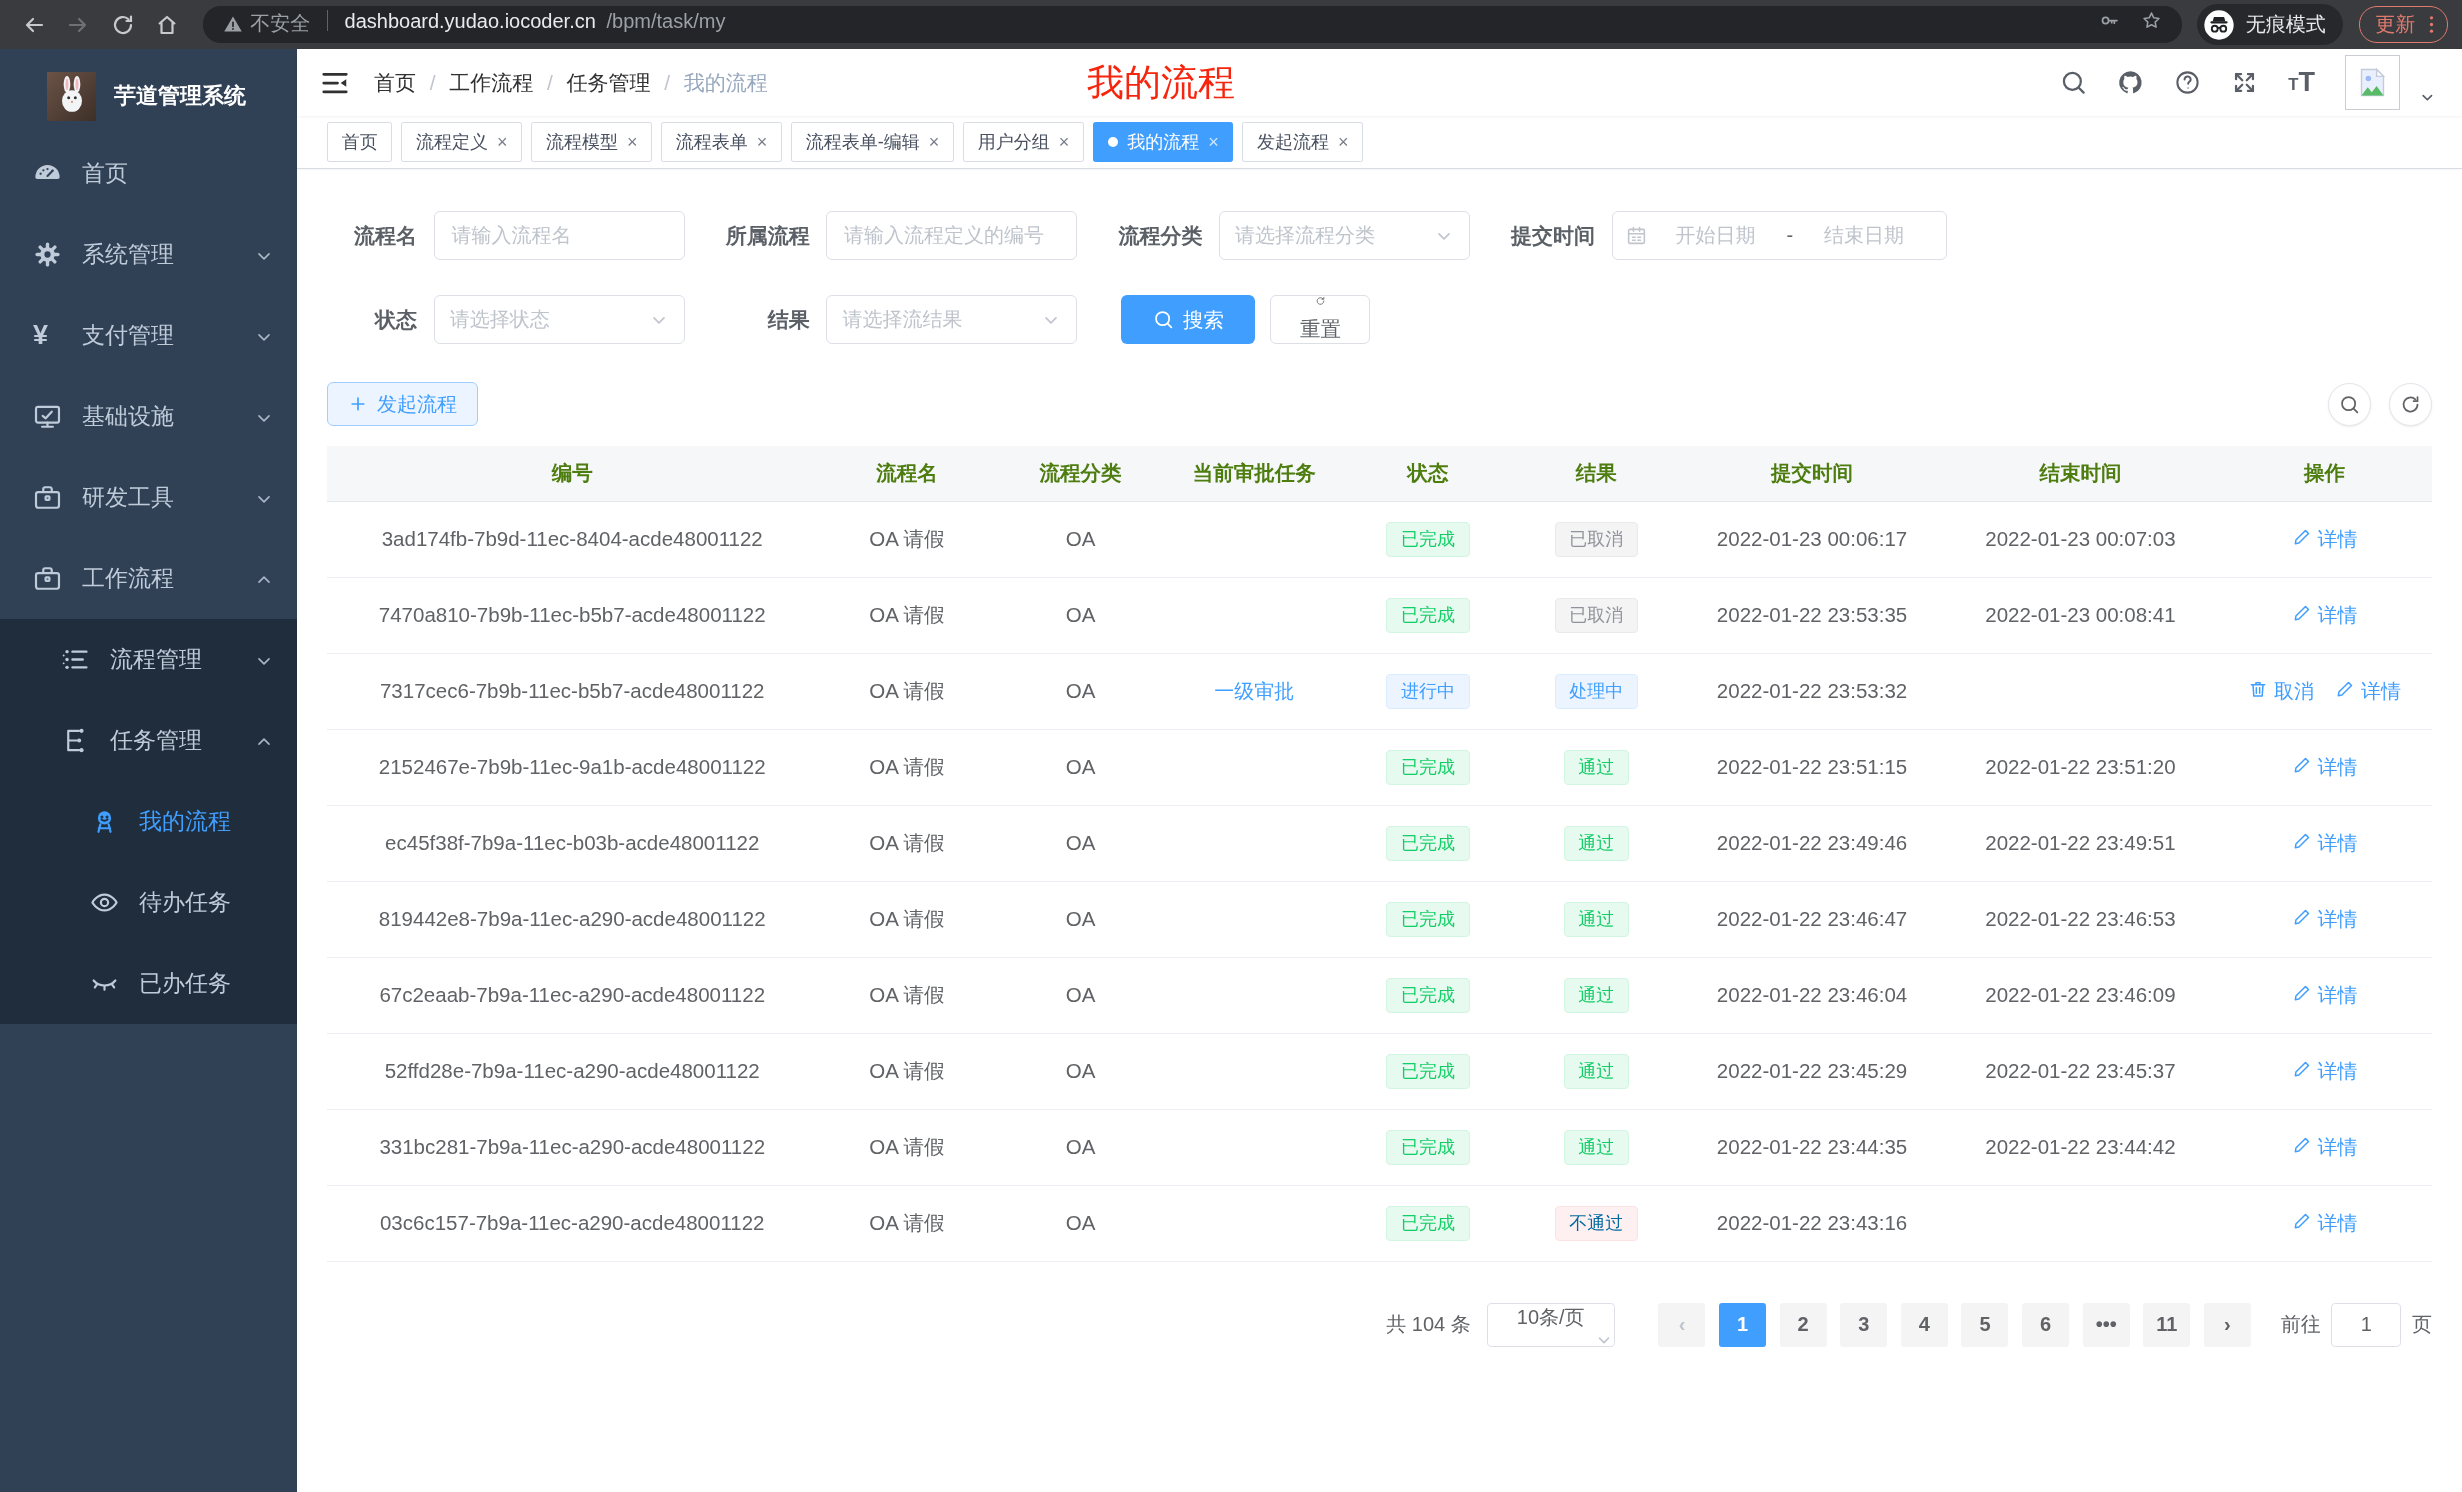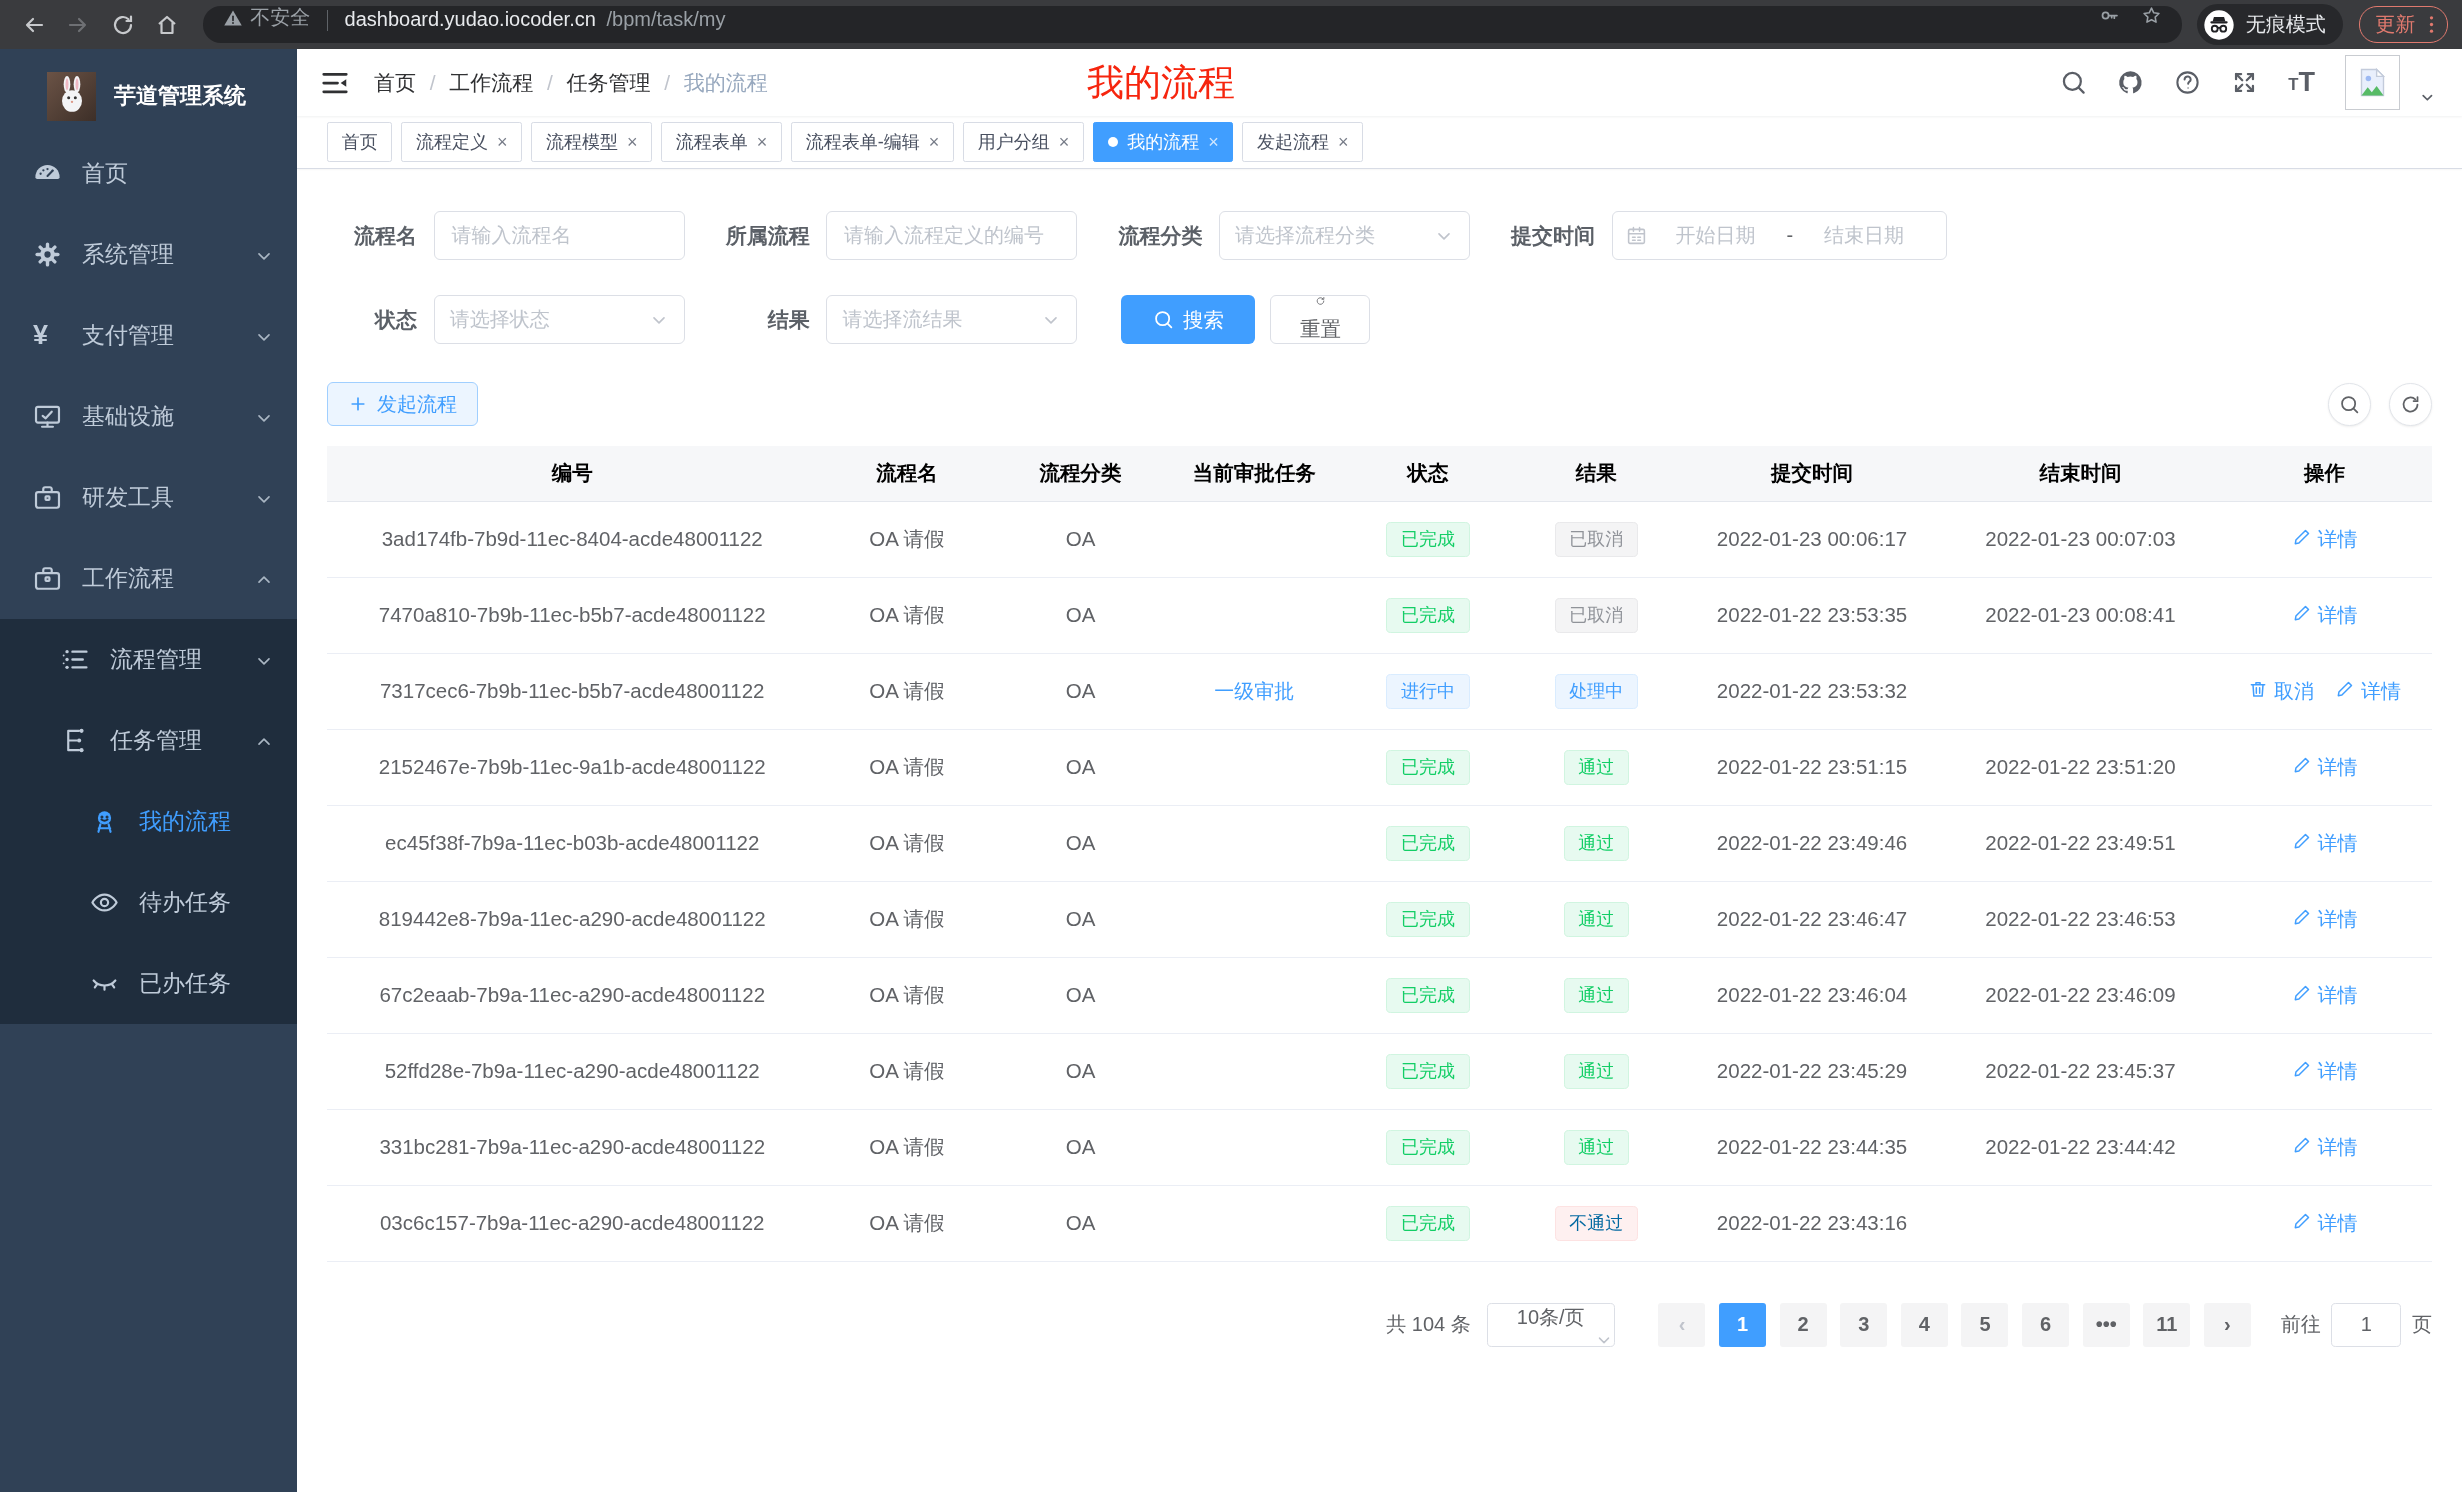--- a/index.html
+++ b/index.html
@@ -4,21 +4,21 @@
 <style>
   * { margin:0; padding:0; box-sizing:border-box; }
   body { font-family:"Liberation Sans","DejaVu Sans",sans-serif; background:#fff; }
   .screen { width:2462px; height:1493px; display:flex; flex-direction:column; overflow:hidden; background:#fff; }
 
   
   .browser { height:49px; background:#3a3b3e; display:flex; align-items:center; padding:0 13.7px; gap:4.6px; flex-shrink:0; }
   .nav-btn { width:40px; height:40px; display:flex; align-items:center; justify-content:center; color:#c7c9cc; border-radius:50%; }
   .nav-btn.dim { color:#6e7074; }
   .nav-btn svg { width:24px; height:24px; }
-  .url-bar { flex:1; height:37px; background:#242528; border-radius:18px; display:flex; align-items:flex-end; padding:12px 20px; margin:0 10.7px; font-size:20px; gap:10.7px; }
+  .url-bar { flex:1; height:37px; background:#242528; border-radius:18px; display:flex; align-items:flex-start; padding:4px 20px; margin:0 10.7px; font-size:20px; gap:10.7px; }
   .url-bar .sec { color:#9aa0a6; display:flex; align-items:center; gap:7.6px; }
   .url-bar .sec svg { width:20px; height:20px; color:#9aa0a6; }
   .url-divider { width:0.8px; height:21px; background:#5f6368; margin:0 6px; }
   .url-host { color:#e8eaed; }
   .url-path { color:#9aa0a6; }
   .url-right { margin-left:auto; display:flex; align-items:center; gap:21px; color:#9aa0a6; }
   .url-right svg { width:21px; height:21px; }
   .profile-chip { height:41px; background:#27282b; border-radius:20.5px; display:flex; align-items:center; gap:10.7px; padding:0 16.7px 0 6px; color:#e8eaed; font-size:20px; }
   .profile-chip svg { width:32px; height:32px; }
   .update-pill { height:37px; border:1.5px solid #e0796e; border-radius:18px; color:#e0796e; display:flex; align-items:center; gap:4.6px; padding:0 4.6px 0 15px; font-size:20px; margin-left:12px; }
@@ -96,21 +96,21 @@
   
   .toolbar-row { display:flex; align-items:center; margin:3px 0 20px; }
   .create-btn { height:44px; padding:0 20px; background:#ecf5ff; border:1.5px solid #a0cfff; color:#409eff; border-radius:6px; font-size:20px; display:flex; align-items:center; gap:9px; cursor:pointer; }
   .create-btn svg { width:20px; height:20px; }
   .tool-icons { margin-left:auto; display:flex; gap:18px; }
   .tool-btn { width:43px; height:43px; border-radius:50%; border:1.5px solid #e2e5ea; background:#fff; color:#606266; display:flex; align-items:center; justify-content:center; cursor:pointer; box-shadow:0 0.8px 2.3px rgba(0,0,0,.08); }
   .tool-btn svg { width:21px; height:21px; }
 
   
   table { width:100%; border-collapse:collapse; table-layout:fixed; }
-  thead th { height:55px; background:#f6f7f9; font-size:20.5px; font-weight:700; color:#000000; text-align:center; border-bottom:1.5px solid #e4e7ed; }
+  thead th { height:55px; background:#f6f7f9; font-size:20.5px; font-weight:700; color:#4d7c0f; text-align:center; border-bottom:1.5px solid #e4e7ed; }
   tbody td { height:76px; border-bottom:0.8px solid #ebeef5; font-size:20.5px; color:#606266; text-align:center; overflow:hidden; white-space:nowrap; }
   .badge { display:inline-flex; align-items:center; height:35px; padding:0 13.7px; border-radius:4.6px; font-size:18px; border:1.5px solid; }
   .badge.success { background:#e7faf0; border-color:#d0f5e0; color:#13ce66; }
   .badge.info    { background:#f4f4f5; border-color:#e9e9eb; color:#909399; }
   .badge.primary { background:#ecf5ff; border-color:#d9ecff; color:#409eff; }
   .badge.danger  { background:#fef0f0; border-color:#fde2e2; color:#0369a1; }
   .link { color:#409eff; font-size:20px; display:inline-flex; align-items:center; gap:6px; cursor:pointer; }
   .link svg { width:20px; height:20px; }
   .actions { display:inline-flex; gap:21px; }
 

